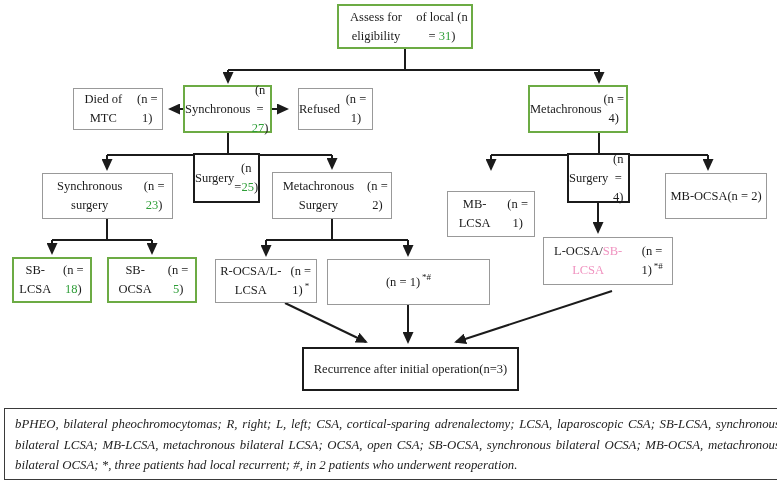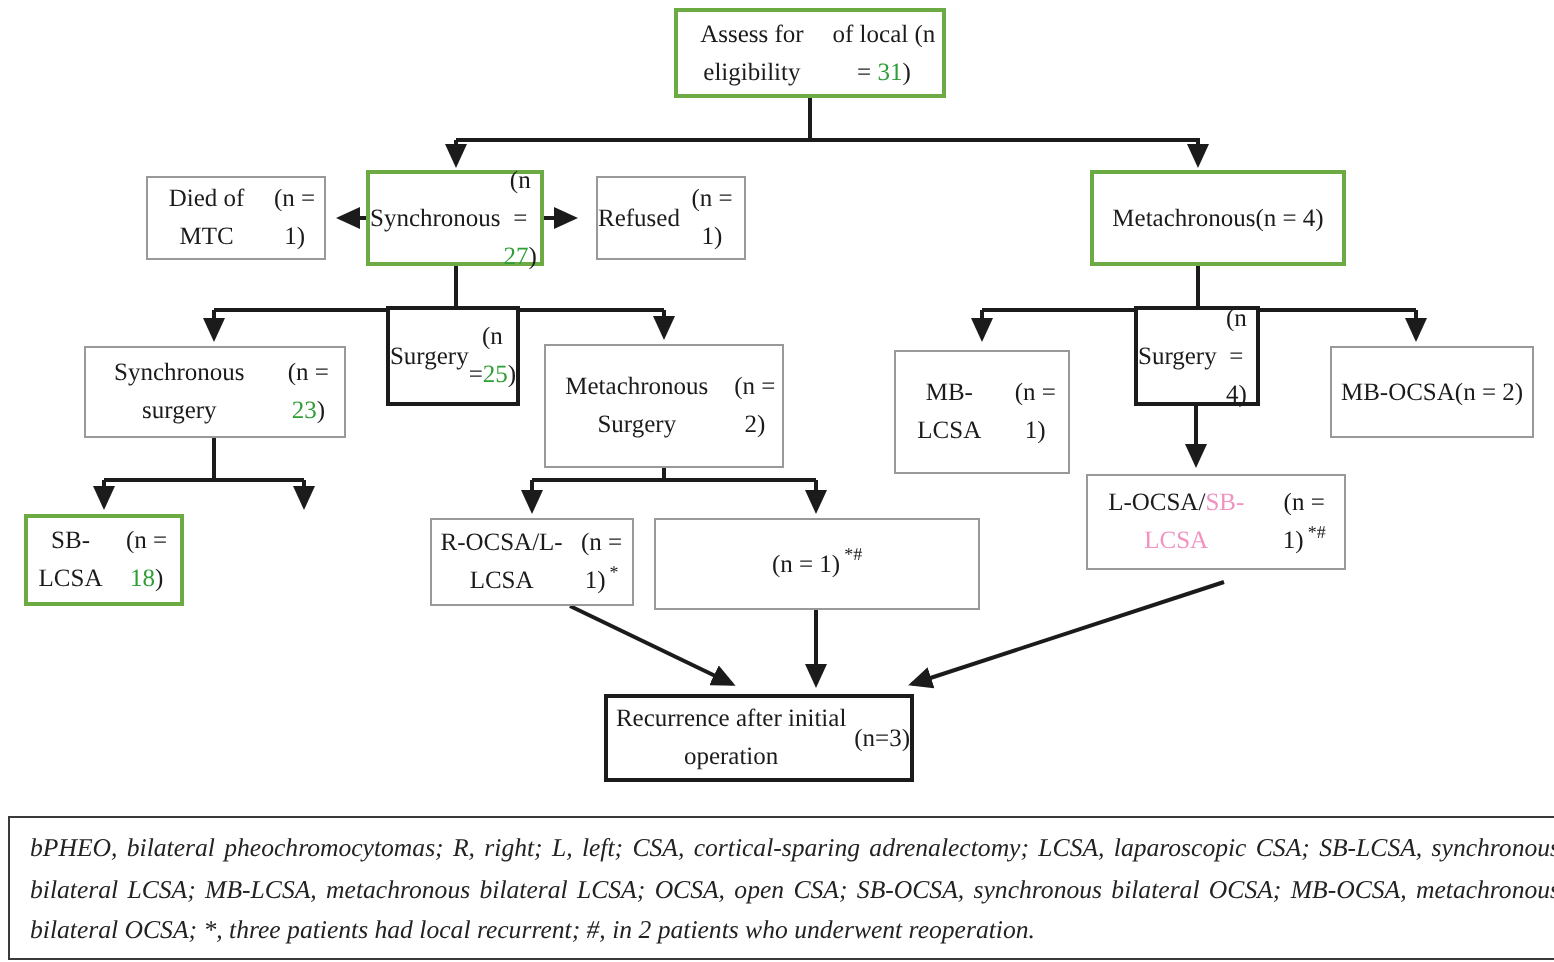--- a/index.html
+++ b/index.html
@@ -85,67 +85,71 @@
     <div><span>(n = 1)</span></div>
   </div>
   <div class="box green" style="left:183px;top:85px;width:89px;height:48px">
     <div><span>Synchronous</span></div>
     <div><span>(n = </span><span class="gnum">27</span><span>)</span></div>
   </div>
   <div class="box gray" style="left:298px;top:88px;width:75px;height:42px">
     <div><span>Refused</span></div>
     <div><span>(n = 1)</span></div>
   </div>
-  <div class="box green" style="left:545px;top:85px;width:128px;height:48px">
+  <div class="box green" style="left:528px;top:85px;width:100px;height:48px">
     <div><span>Metachronous</span></div>
     <div><span>(n = 4)</span></div>
   </div>
 
   <div class="box gray" style="left:42px;top:173px;width:131px;height:46px">
     <div><span>Synchronous surgery</span></div>
     <div><span>(n = </span><span class="gnum">23</span><span>)</span></div>
   </div>
   <div class="box black" style="left:193px;top:153px;width:67px;height:50px">
     <div><span>Surgery</span></div>
     <div><span>(n =</span><span class="gnum">25</span><span>)</span></div>
   </div>
-  <div class="box gray" style="left:272px;top:172px;width:120px;height:62px">
+  <div class="box gray" style="left:272px;top:172px;width:120px;height:47px">
     <div><span>Metachronous Surgery</span></div>
     <div><span>(n = 2)</span></div>
   </div>
-  <div class="box gray" style="left:447px;top:175px;width:88px;height:62px">
+  <div class="box gray" style="left:447px;top:191px;width:88px;height:46px">
     <div><span>MB-LCSA</span></div>
     <div><span>(n = 1)</span></div>
   </div>
   <div class="box black" style="left:567px;top:153px;width:63px;height:50px">
     <div><span>Surgery</span></div>
     <div><span>(n = 4)</span></div>
   </div>
   <div class="box gray" style="left:665px;top:173px;width:102px;height:46px">
     <div><span>MB-OCSA</span></div>
     <div><span>(n = 2)</span></div>
   </div>
 
   <div class="box green" style="left:12px;top:257px;width:80px;height:46px">
     <div><span>SB-LCSA</span></div>
     <div><span>(n = </span><span class="gnum">18</span><span>)</span></div>
   </div>
+  <div class="box green" style="left:107px;top:257px;width:90px;height:46px">
+    <div><span>SB-OCSA</span></div>
+    <div><span>(n = </span><span class="gnum">5</span><span>)</span></div>
+  </div>
   <div class="box gray" style="left:215px;top:259px;width:102px;height:44px">
     <div><span>R-OCSA/L-LCSA</span></div>
     <div><span>(n = 1)</span><sup class="mark">*</sup></div>
   </div>
   <div class="box gray" style="left:327px;top:259px;width:163px;height:46px">
     <div><span>(n = 1)</span><sup class="mark">*#</sup></div>
   </div>
   <div class="box gray" style="left:543px;top:237px;width:130px;height:48px">
     <div><span>L-OCSA/</span><span class="pink">SB-LCSA</span></div>
     <div><span>(n = 1)</span><sup class="mark">*#</sup></div>
   </div>
 
-  <div class="box black2" style="left:302px;top:347px;width:155px;height:44px">
+  <div class="box black2" style="left:302px;top:347px;width:217px;height:44px">
     <div><span>Recurrence after initial operation</span></div>
     <div><span>(n=3)</span></div>
   </div>
 
   <div class="footnote">
     <span>bPHEO, bilateral pheochromocytomas; R, right; L, left; CSA, cortical-sparing adrenalectomy; LCSA, laparoscopic CSA; SB-LCSA, synchronous bilateral LCSA; MB-LCSA, metachronous bilateral LCSA; OCSA, open CSA; SB-OCSA, synchronous bilateral OCSA; MB-OCSA, metachronous bilateral OCSA; *, three patients had local recurrent; #, in 2 patients who underwent reoperation.</span>
   </div>
 
 </div>
 

